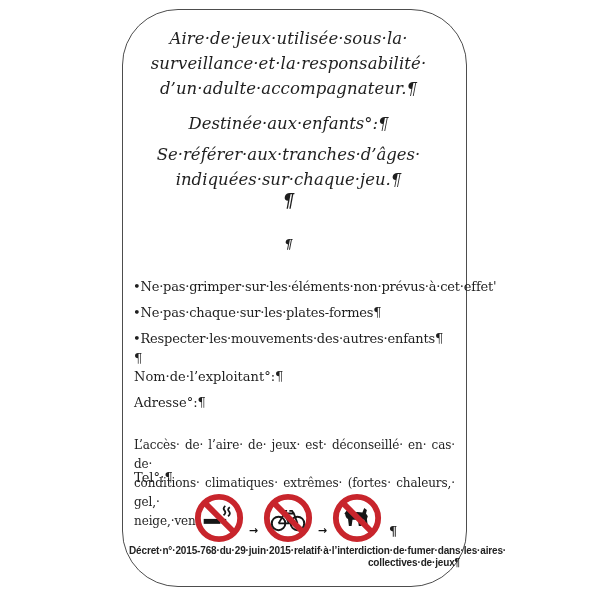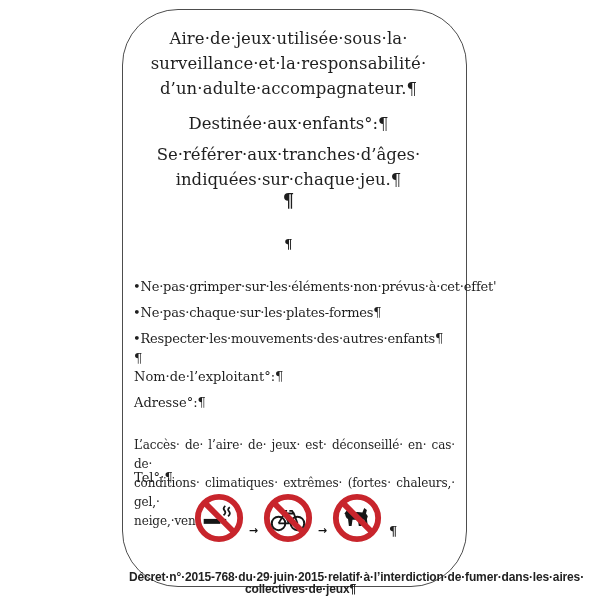--- a/index.html
+++ b/index.html
@@ -12,21 +12,21 @@
   body{
     width:600px;height:600px;background:#ffffff;position:relative;
     font-family:"DejaVu Serif","Liberation Serif",serif;color:var(--ink);
     overflow:hidden;
   }
   .sign{
     position:absolute;left:122px;top:9px;width:345px;height:578px;
     border:1px solid var(--border-gray);border-radius:56px;background:#fff;
     box-sizing:border-box;
   }
-  .abs{position:absolute;left:0;right:12px;}
+  .abs{position:absolute;left:0;right:12px;font-style:italic;}
   .center{text-align:center;}
   .intro{top:16px;font-size:16.5px;line-height:25px;letter-spacing:.1px;}
   .destinee{top:104px;font-size:16.5px;}
   .referer{top:132px;font-size:16.5px;line-height:25px;}
   .pilcrow-lg{top:180px;font-size:18px;font-weight:bold;}
   .heading{top:198px;font-size:18px;font-weight:bold;letter-spacing:.2px;}
   .pilcrow-sm{top:227px;font-size:13px;font-weight:600;}
   .bline{position:absolute;left:10px;right:6px;font-size:13px;letter-spacing:-.2px;white-space:nowrap;margin-top:29px;}
   .b1{top:240px;} .b2{top:266px;} .b3{top:292px;} .b4{top:318px;}
   .pilcrow-left{position:absolute;left:11px;top:341px;font-size:13px;}
@@ -41,24 +41,24 @@
   }
   .picto-svg{width:54px;height:54px;display:block;}
   .ring{fill:#ffffff;stroke:var(--prohibit-red);stroke-width:6.5;}
   .slash{stroke:var(--prohibit-red);stroke-width:6.5;}
   .picto{fill:var(--picto-black);}
   .thinstroke{fill:none;stroke:var(--picto-black);stroke-width:2;}
   .wheel{fill:none;stroke:var(--picto-black);stroke-width:2.2;}
   .arrow{font-family:"DejaVu Sans","Liberation Sans",sans-serif;font-size:11px;font-weight:bold;color:#111;margin:0 0 8px 0;}
   .row-pilcrow{font-size:13px;font-weight:bold;margin:0 0 6px 2px;}
   .decree{
-    position:absolute;left:6px;right:6px;top:562px;
+    position:absolute;left:6px;right:6px;top:535px;
     font-family:"Liberation Sans","DejaVu Sans",sans-serif;
-    font-size:12px;font-weight:bold;line-height:11.5px;letter-spacing:-.15px;
-    text-align:center;color:#222;white-space:nowrap;
+    font-size:10px;font-weight:bold;line-height:11.5px;letter-spacing:-.15px;
+    text-align:right;color:#222;white-space:nowrap;
   }
   .decree .l2{white-space:normal;padding-left:12px;}
 </style>
 </head>
 <body>
 
 <div class="sign">
 
   <div class="abs center intro">
     <div>Aire·de·jeux·utilisée·sous·la·</div>

